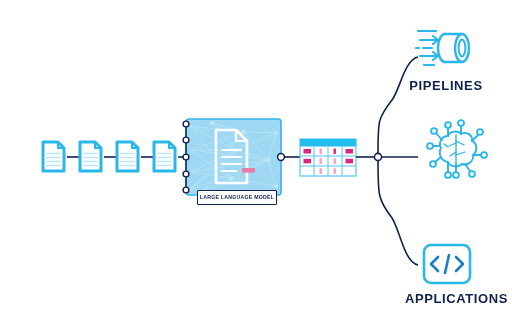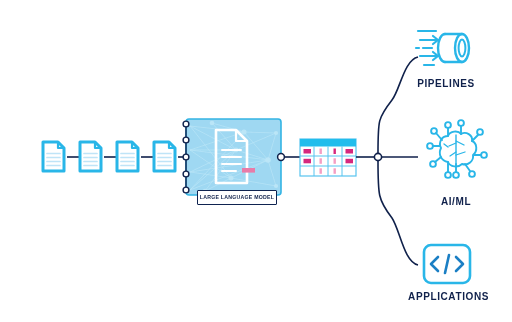--- a/index.html
+++ b/index.html
@@ -13,21 +13,21 @@
   .svg-layer{position:absolute;left:0;top:0;width:512px;height:322px;}
   .node-label{
     position:absolute;
     font-family:"Liberation Sans",sans-serif;
     font-weight:bold;
     color:#10214b;
     letter-spacing:0.6px;
     text-align:center;
     white-space:nowrap;
   }
-  .out-label{font-size:10px;}
+  .out-label{font-size:13px;}
   #llm-caption{
     position:absolute;
     left:197px;top:190px;width:78px;height:13px;
     border:1.2px solid #0f2350;
     background:#ffffff;
     border-radius:1px;
     display:flex;align-items:center;justify-content:center;
   }
   #llm-caption span{
     font-family:"Liberation Sans",sans-serif;
@@ -260,17 +260,16 @@
     </g>
 
   </svg>
 
   <div id="llm-caption">
     <span>LARGE LANGUAGE MODEL</span>
   </div>
 
   <div class="node-label out-label" style="left:404px;top:78px;width:84px;">PIPELINES</div>
 
-  <div class="node-label out-label" style="left:414px;top:196px;width:84px;">AI/ML</div>
 
   <div class="node-label out-label" style="left:405px;top:291px;width:84px;text-align:right;">APPLICATIONS</div>
 
 </div>
 
 </body></html>

